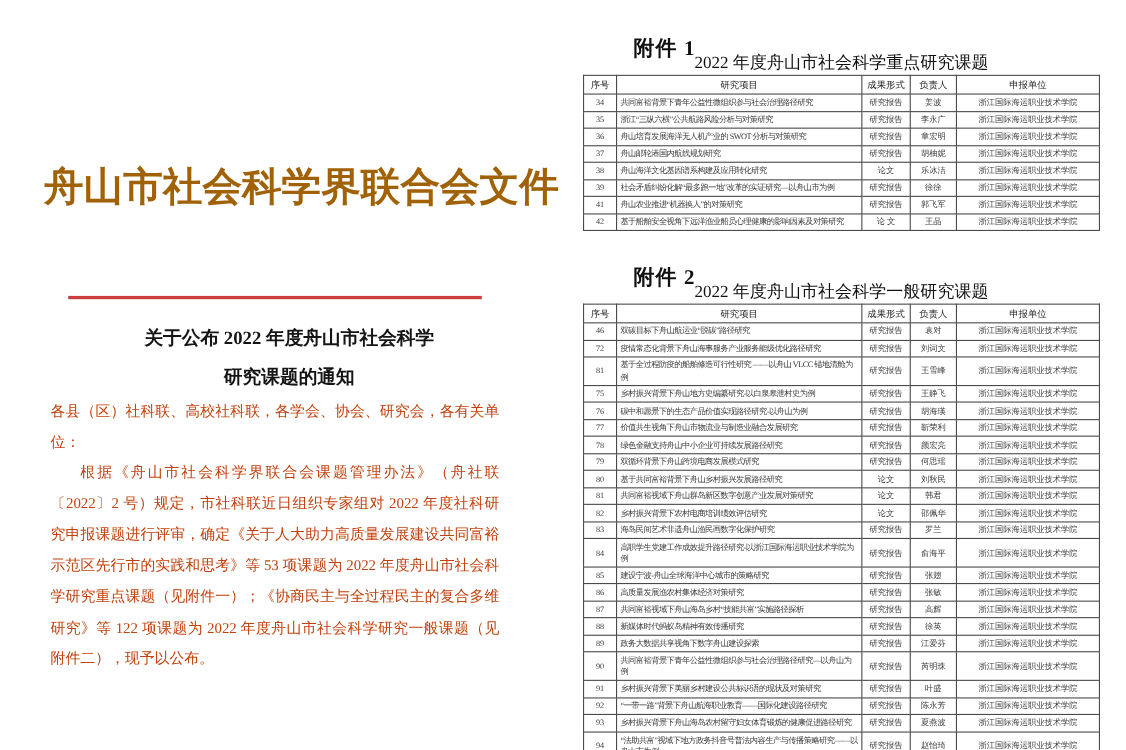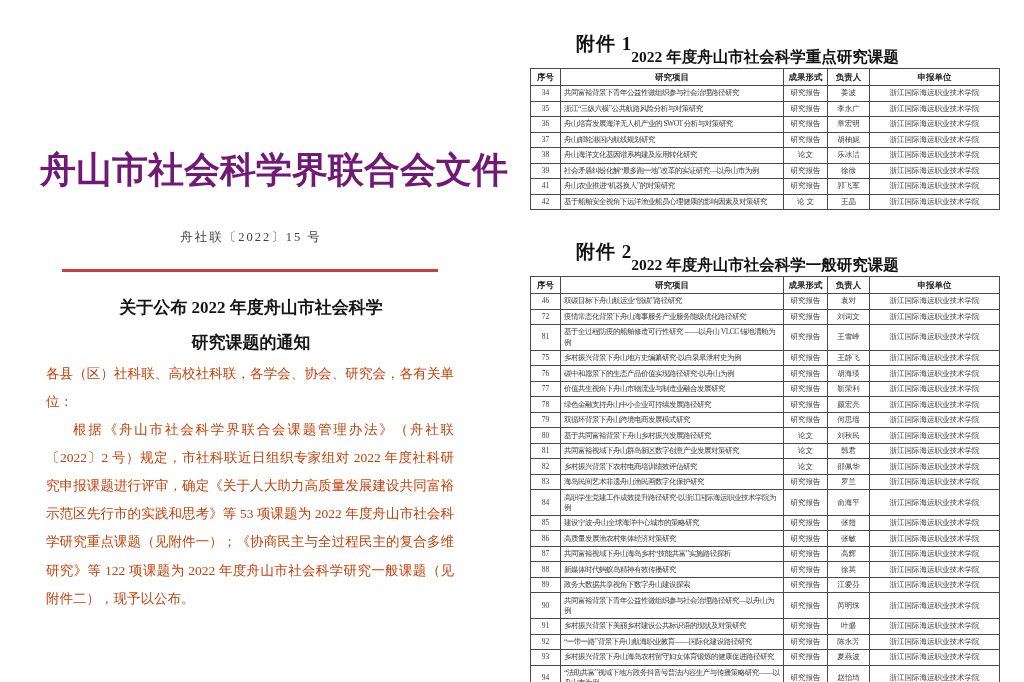--- a/index.html
+++ b/index.html
@@ -6,81 +6,80 @@
   body{
     width:1024px;height:682px;position:relative;overflow:hidden;
     background:#ffffff;color:#222;
     font-family:"Liberation Serif","DejaVu Serif",serif;
   }
   
   .doc{position:absolute;left:40px;top:0;width:422px;height:682px;}
   .banner{
     position:absolute;top:146px;left:0;width:100%;
     text-align:center;font-size:36px;font-weight:bold;
-    color:#701a75;letter-spacing:0px;white-space:nowrap;
+    color:#a16207;letter-spacing:0px;white-space:nowrap;
   }
   .docnum{
     position:absolute;top:229px;left:0;width:100%;
     text-align:center;font-size:12.5px;color:#3f3f3f;letter-spacing:2px;
   }
   .redline{
     position:absolute;top:269px;left:22px;width:376px;height:3px;
     background:#c9403f;
   }
   .notice-title{
-    position:absolute;top:291px;left:0;width:100%;
+    position:absolute;top:291px;left:12px;width:100%;
     text-align:center;font-size:17px;font-weight:bold;color:#151515;
     line-height:2.05;
   }
   .bodytext{
     position:absolute;top:360px;left:6px;width:408px;
     font-size:13.5px;line-height:2.08;color:#c2410c;text-align:justify;
   }
   .bodytext .para{text-indent:2em;margin:0;}
   .bodytext .salut{margin:0;}
   
   .right{position:absolute;left:530px;top:0;width:470px;height:682px;}
   .attlabel{
     position:absolute;left:46px;font-weight:bold;font-size:19px;color:#111;
     letter-spacing:1px;
   }
   .tabletitle{
     position:absolute;left:0;width:100%;text-align:center;
-    font-weight:bold;font-size:15.5px;color:#111;white-space:nowrap;
+    font-weight:normal;font-size:15.5px;color:#111;white-space:nowrap;
   }
   .att1-label{top:31px;}
   .att1-title{top:47px;}
   .att2-label{top:239px;}
   .att2-title{top:255px;}
   table{
     border-collapse:collapse;table-layout:fixed;width:470px;
     position:absolute;left:0;
     font-family:"Liberation Serif","DejaVu Serif",serif;
   }
   .table1{top:68px;}
   .table2{top:276px;}
   th,td{border:1px solid #4a4a4a;overflow:hidden;}
   th{
-    font-size:8.5px;font-weight:bold;color:#222;text-align:center;
+    font-size:8.5px;font-weight:normal;color:#222;text-align:center;
     padding:3px 1px;line-height:1.2;
   }
   td{
     font-size:7.5px;color:#3a3a3a;padding:2.2px 3px;line-height:1.35;
   }
   col.w0{width:30px;} col.w2{width:44px;} col.w3{width:42px;} col.w4{width:130px;}
   td.c0{text-align:center;}
   td.c1{text-align:left;letter-spacing:-0.5px;}
   td.c2,td.c3,td.c4{text-align:center;}
 </style>
 </head>
 <body>
 
 <div class="doc">
   <div class="banner">舟山市社会科学界联合会文件</div>
-  <div class="docnum">舟社联〔2022〕15 号</div>
   <div class="redline"></div>
   <div class="notice-title">
     <div>关于公布 2022 年度舟山市社会科学</div>
     <div>研究课题的通知</div>
   </div>
   <div class="bodytext">
     <p class="salut">各县（区）社科联、高校社科联，各学会、协会、研究会，各有关单位：</p>
     <p class="para">根据《舟山市社会科学界联合会课题管理办法》（舟社联〔2022〕2 号）规定，市社科联近日组织专家组对 2022 年度社科研究申报课题进行评审，确定《关于人大助力高质量发展建设共同富裕示范区先行市的实践和思考》等 53 项课题为 2022 年度舟山市社会科学研究重点课题（见附件一）；《协商民主与全过程民主的复合多维研究》等 122 项课题为 2022 年度舟山市社会科学研究一般课题（见附件二），现予以公布。</p>
   </div>
 </div>

